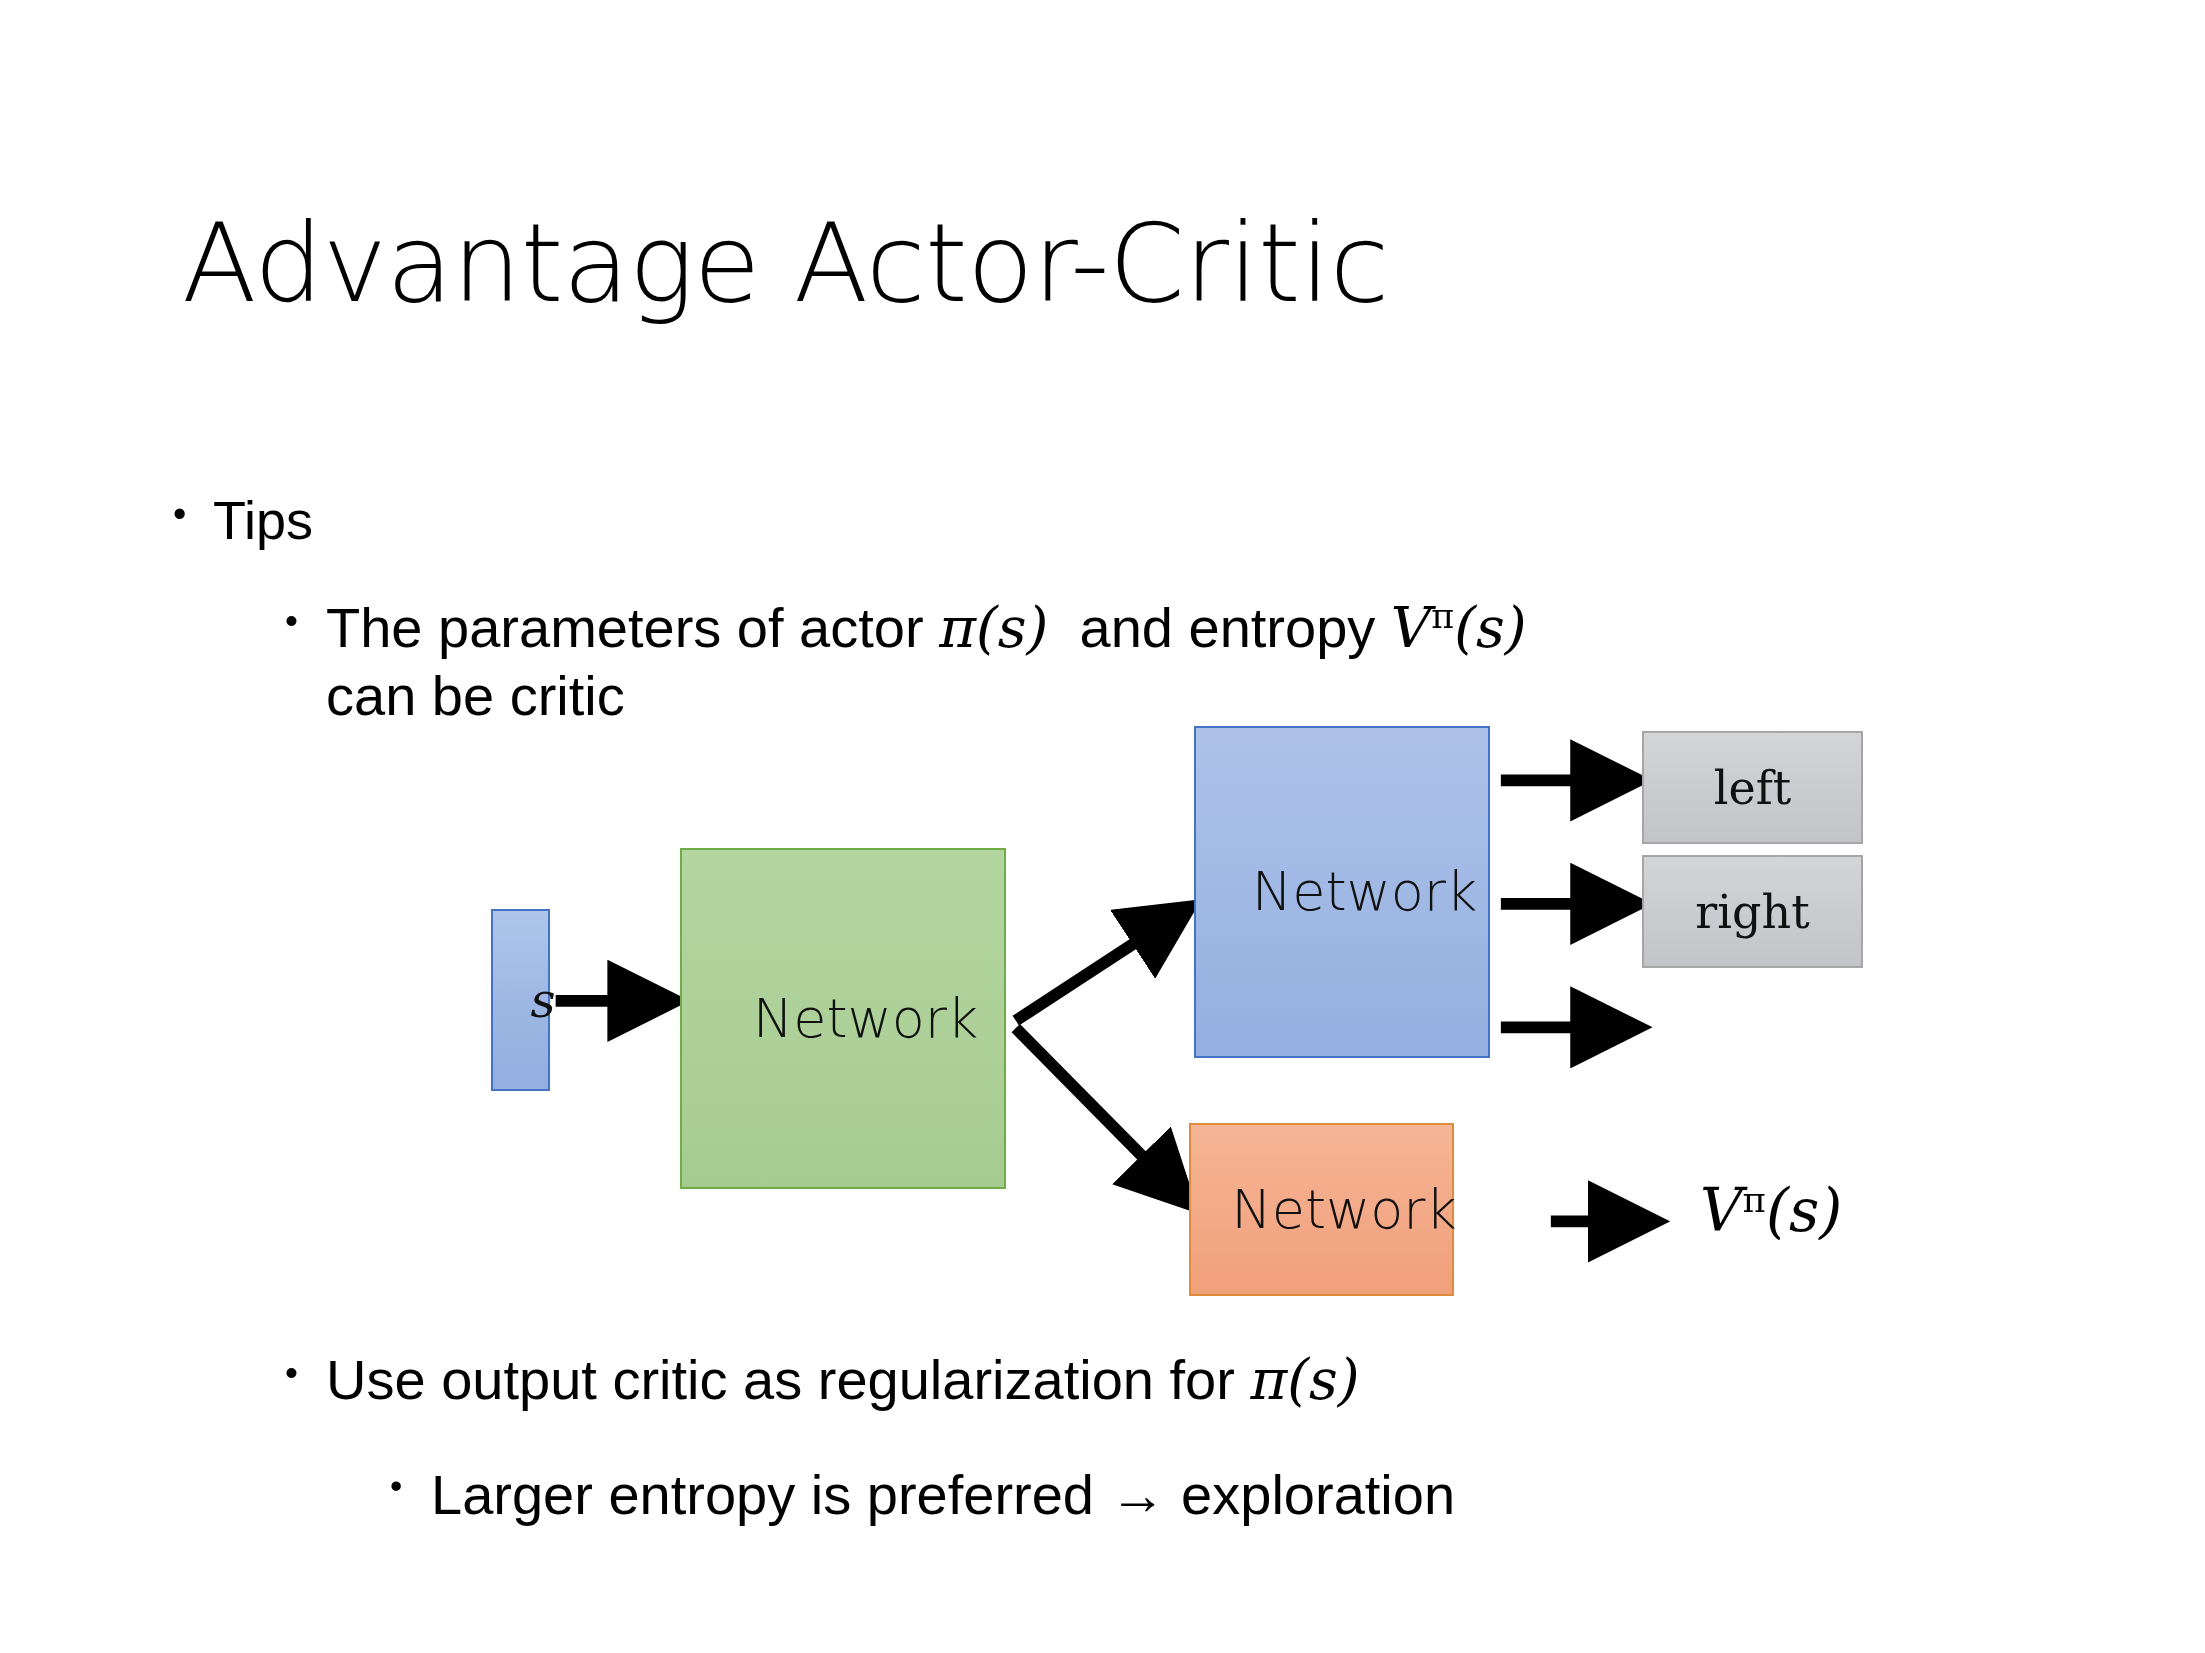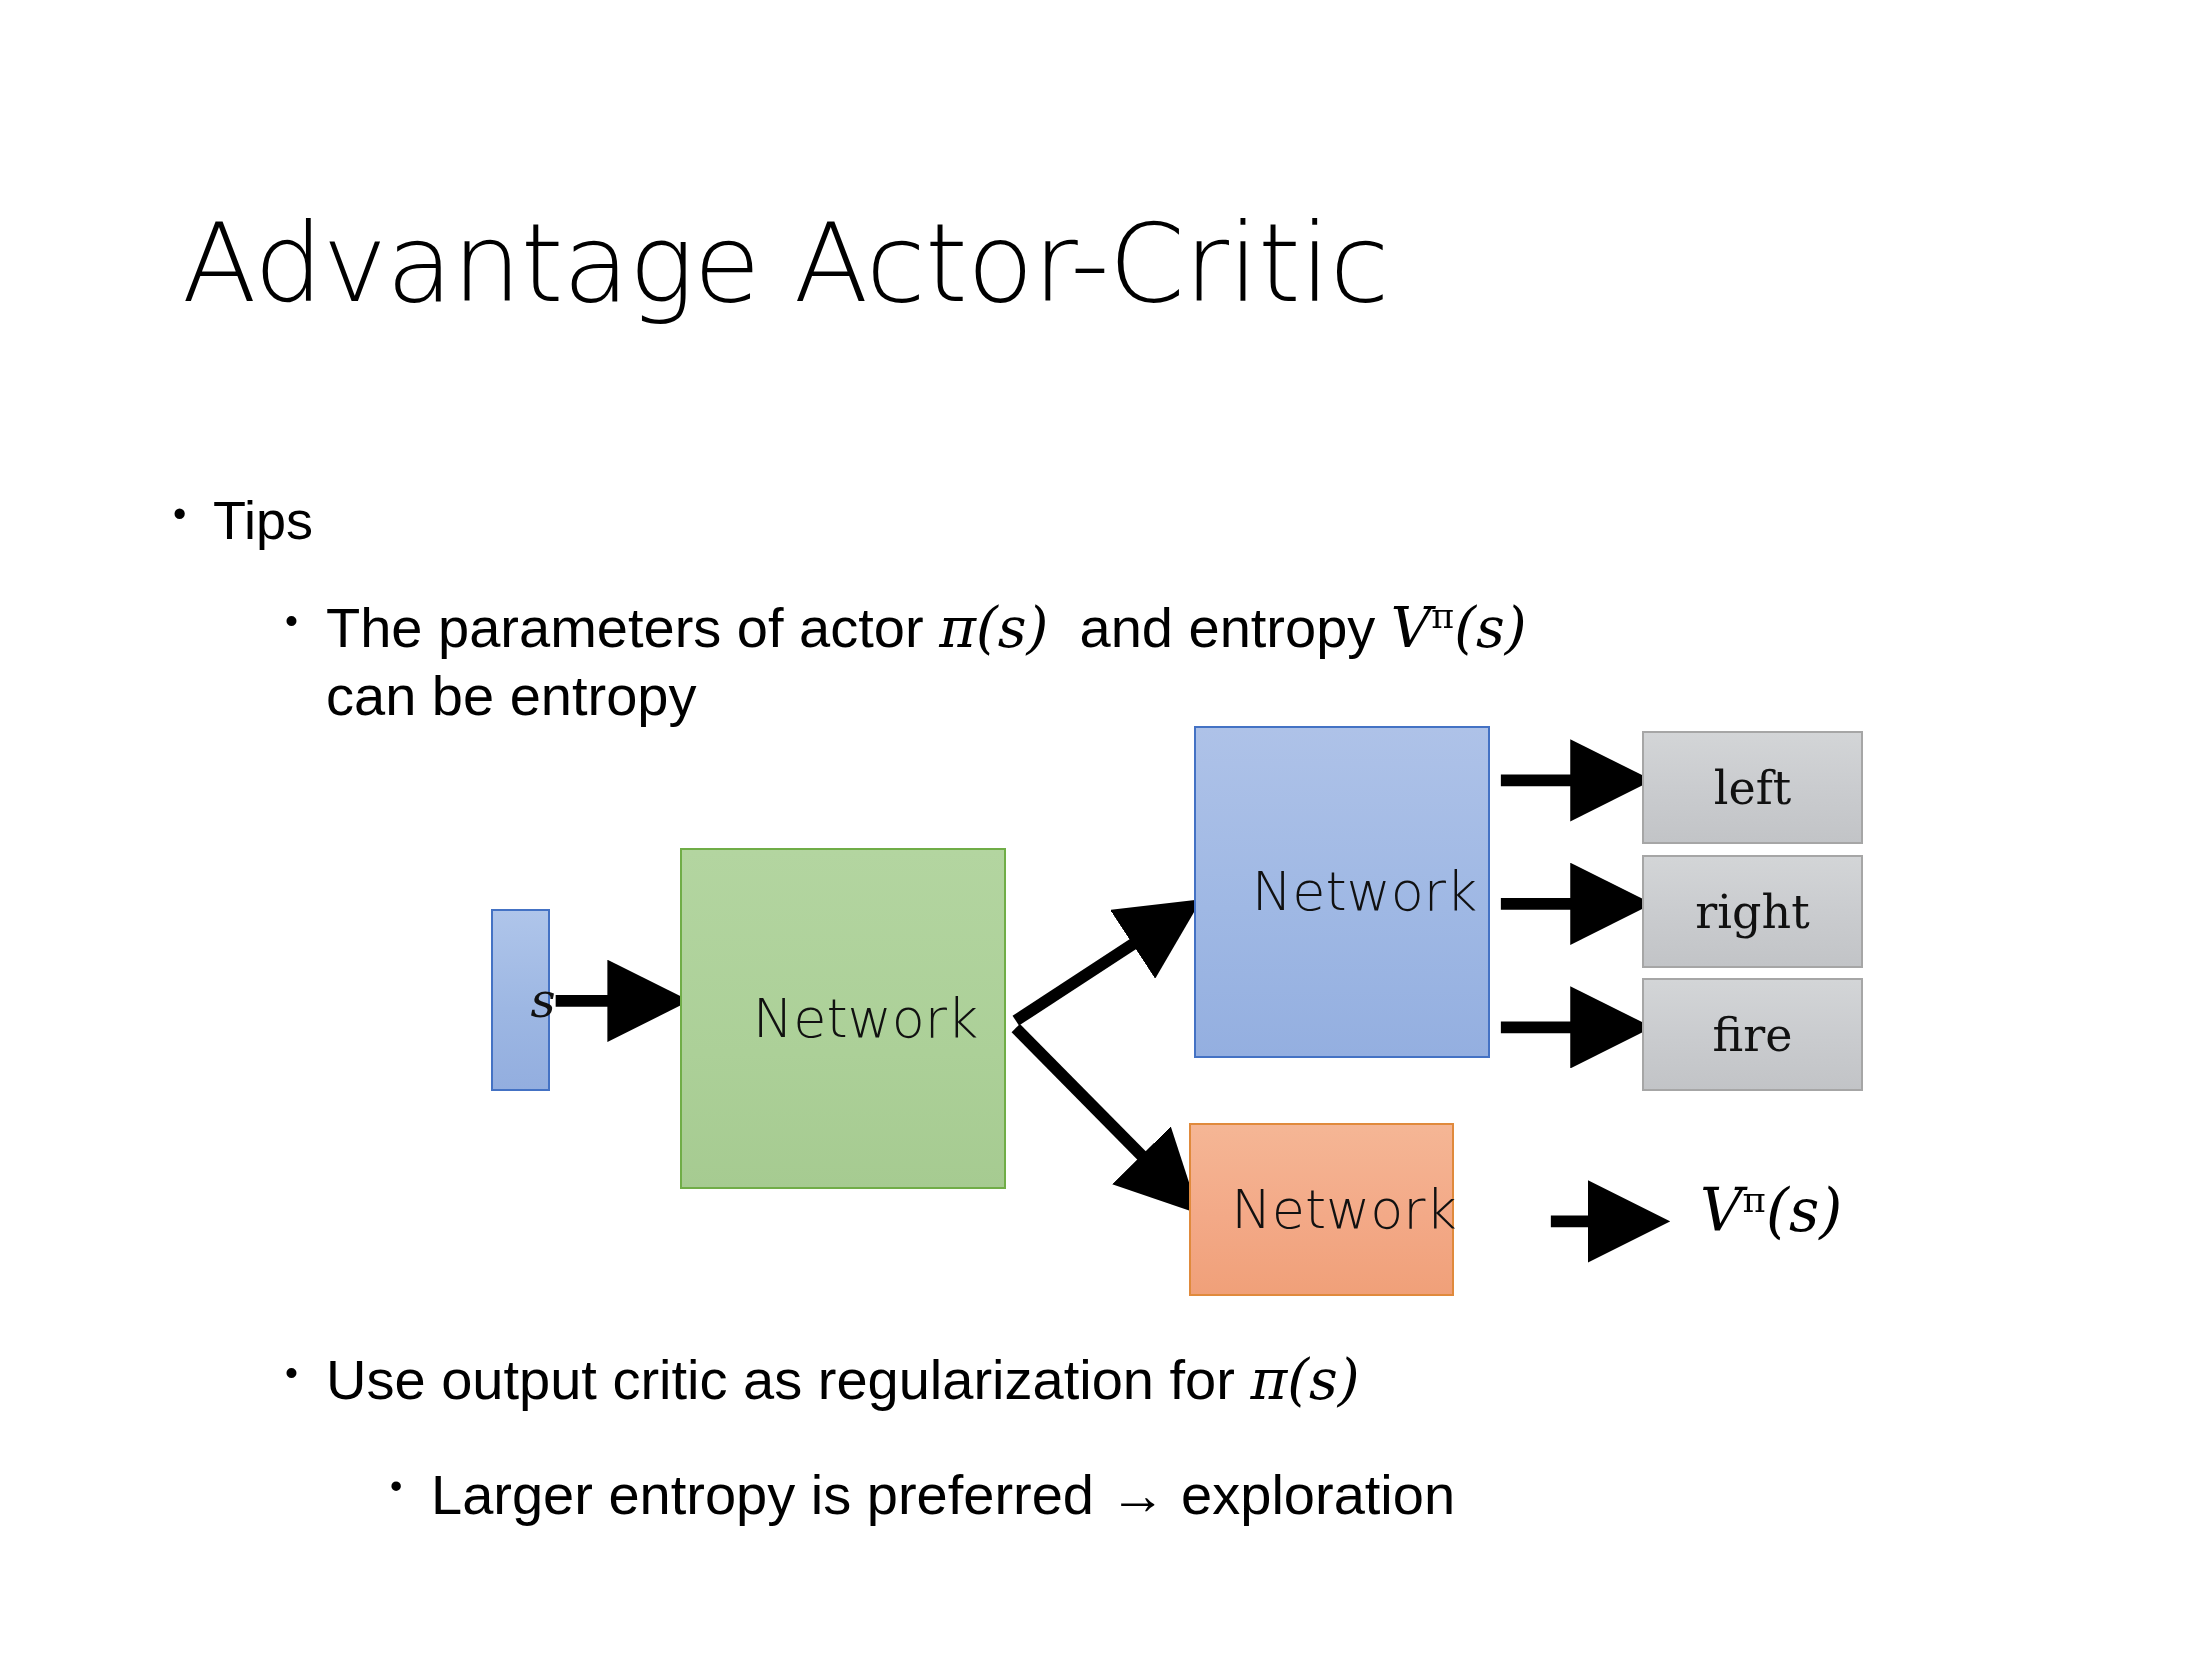--- a/index.html
+++ b/index.html
@@ -202,21 +202,21 @@
 
   <div id="title">Advantage Actor-Critic</div>
 
   <div class="bullet" id="b-tips">
     <span class="dot">•</span>
     <span class="btxt">Tips</span>
   </div>
 
   <div class="bullet" id="b-params">
     <span class="dot">•</span>
-    <span class="btxt"><span>The parameters of actor </span><span class="math">π(s)</span><span>  and entropy </span><span class="math"><span>V</span><span class="sup">π</span><span>(s)</span></span><br><span>can be entropy</span></span>
+    <span class="btxt"><span>The parameters of actor </span><span class="math">π(s)</span><span>  and entropy </span><span class="math"><span>V</span><span class="sup">π</span><span>(s)</span></span><br><span>can be critic</span></span>
   </div>
 
   <div id="diagram">
 
     <svg id="arrows" viewBox="0 0 3000 2250">
       <defs>
         <marker id="ah" markerWidth="7" markerHeight="7" refX="5.6" refY="3.5" orient="auto" markerUnits="strokeWidth">
           <path d="M0,0 L7,3.5 L0,7 z" fill="#000000"></path>
         </marker>
       </defs>
@@ -251,23 +251,20 @@
     <div class="node" id="box-orange">
       <span class="node-label">Network</span>
     </div>
 
     <div class="gray-box" id="gb-left">
       <span class="g-label">left</span>
     </div>
     <div class="gray-box" id="gb-right">
       <span class="g-label">right</span>
     </div>
-    <div class="gray-box" id="gb-fire">
-      <span class="g-label">fire</span>
-    </div>
 
     <div id="vpi-label"><span>V</span><span class="sup">π</span><span>(s)</span></div>
   </div>
 
   <div class="bullet" id="b-entropy">
     <span class="dot">•</span>
     <span class="btxt"><span>Use output critic as regularization for </span><span class="math">π(s)</span></span>
   </div>
 
   <div class="bullet" id="b-larger">

